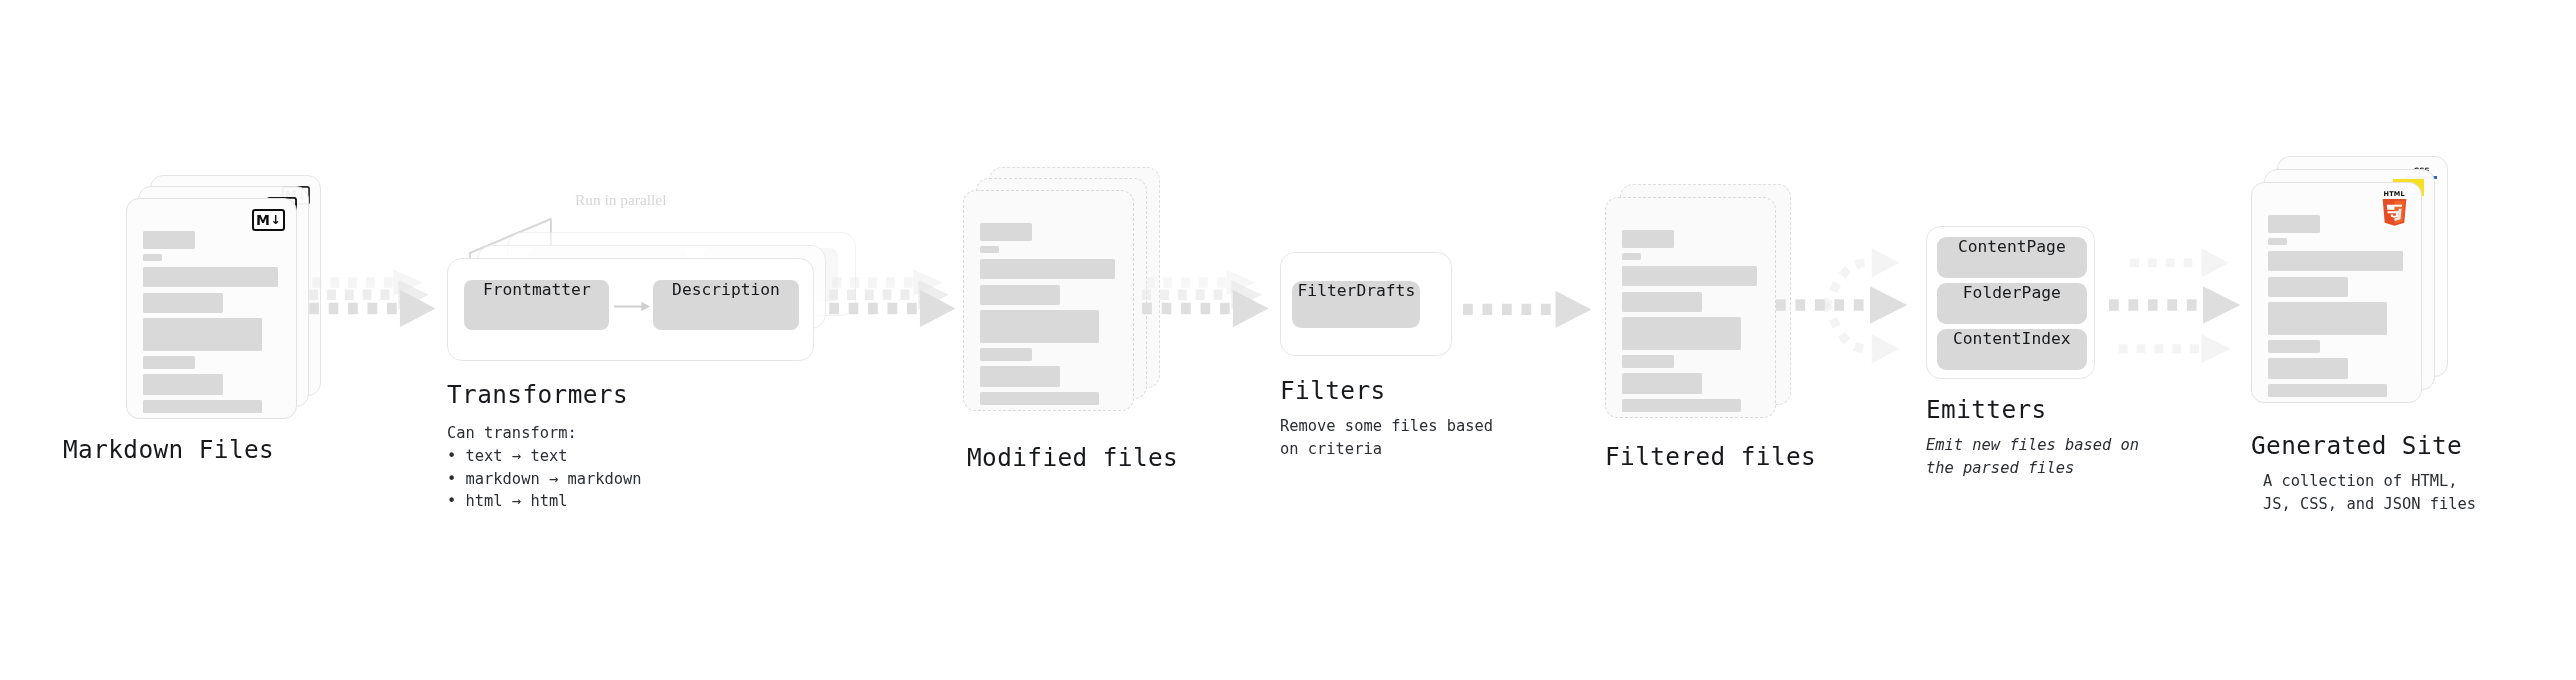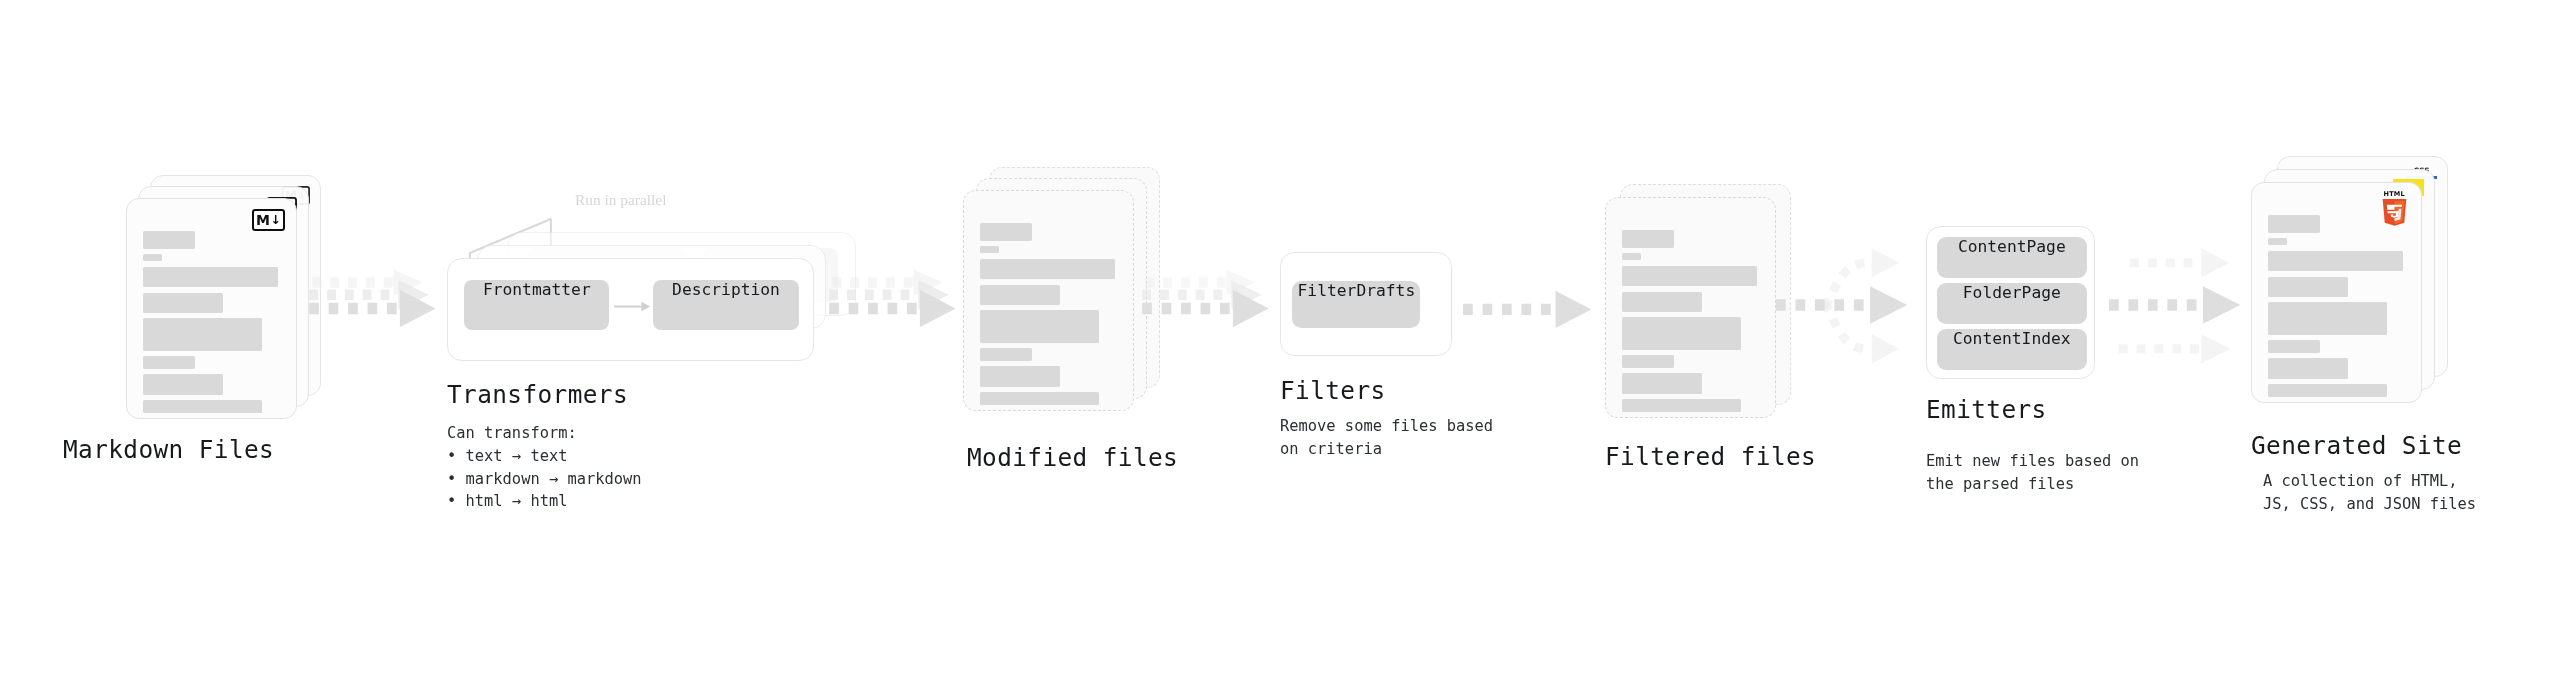--- a/index.html
+++ b/index.html
@@ -316,21 +316,21 @@
         </div>
       <div class="pill" style="left:9.8px; top:56px; width:150px; height:41px; border-radius:9px;">
           <span>FolderPage</span>
         </div>
       <div class="pill" style="left:9.8px; top:102px; width:150px; height:41px; border-radius:9px;">
           <span>ContentIndex</span>
         </div>
     </div>
 
     <div class="heading" style="position:absolute; left:0px; top:169px;">Emitters</div>
-    <div class="subtext" style="position:absolute; left:0px; top:224px; width:260px;">Emit new files based on
+    <div class="subtext" style="position:absolute; left:0px; top:208px; width:260px;font-style:italic;">Emit new files based on
 the parsed files</div>
   </div>
 
   <svg class="olay" style="left:2109px; top:232px;" width="154" height="146" viewBox="0 0 190 180">
     <g opacity="0.42">
       <line x1="26" y1="38" x2="118" y2="38" stroke="#e6e6e6" stroke-width="11" stroke-dasharray="11 11"></line>
       <polygon points="114,20 148,38 114,56" fill="#e6e6e6"></polygon>
     </g>
     <g>
       <line x1="0" y1="90" x2="122" y2="90" stroke="#dedede" stroke-width="14" stroke-dasharray="12 12"></line>

